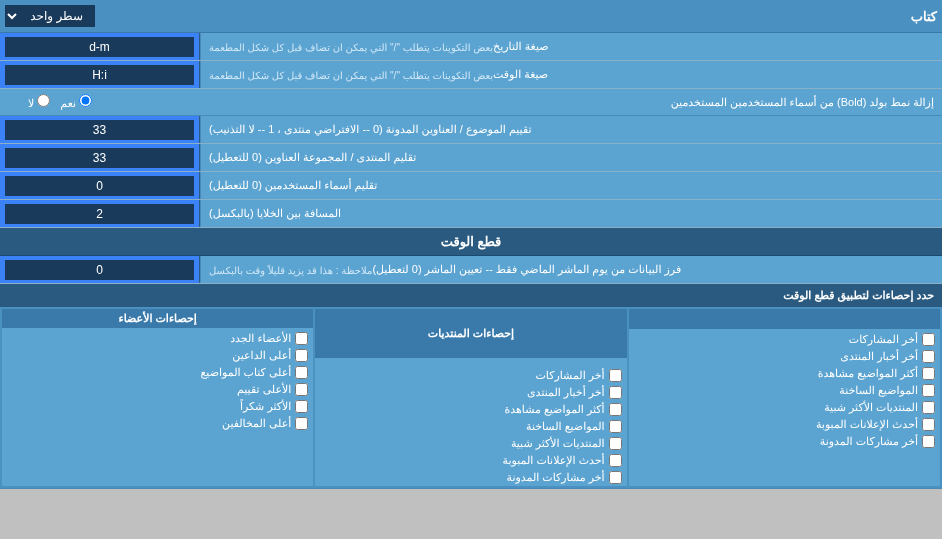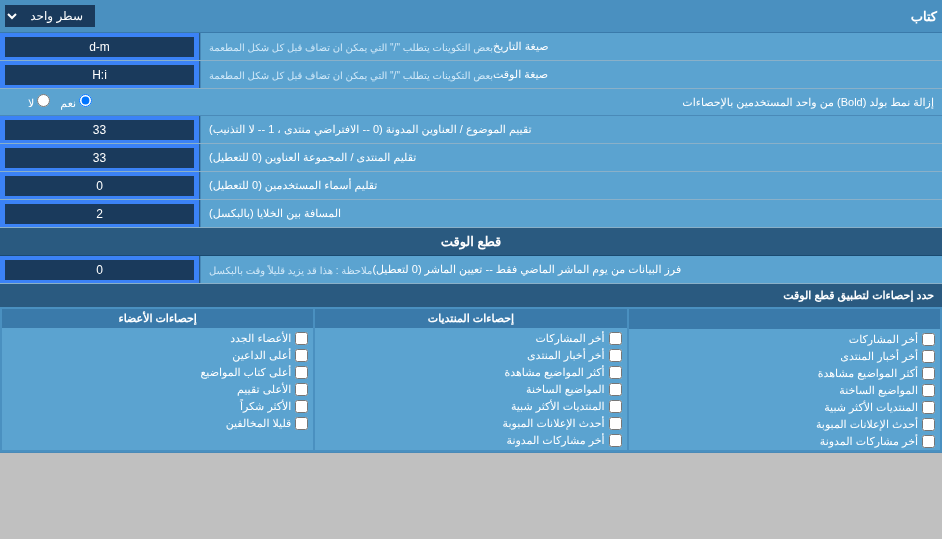--- a/index.html
+++ b/index.html
@@ -168,21 +168,21 @@
         <span>صيغة الوقت</span>
         <span class="sub-note">بعض التكوينات يتطلب "/" التي يمكن ان تضاف قبل كل شكل المطعمة</span>
       </div>
     </div>
     <div class="row-input">
       <input type="text" value="H:i" style="">
     </div>
   </div>
 
   <div class="radio-row">
-    <div class="label-part">إزالة نمط بولد (Bold) من واحد المستخدمين بالإحصاءات</div>
+    <div class="label-part">إزالة نمط بولد (Bold) من أسماء المستخدمين المستخدمين</div>
     <div class="radio-part">
       <label>
         <input type="radio" name="bold_remove" checked="" style="">
         نعم
       </label>
       <label>
         <input type="radio" name="bold_remove" style="">
         لا
       </label>
     </div>
@@ -264,21 +264,21 @@
             <input type="checkbox" style="">
             <span>أحدث الإعلانات المبوبة</span>
           </div>
         <div class="stats-item">
             <input type="checkbox" style="">
             <span>أخر مشاركات المدونة</span>
           </div>
       </div>
 
       <div style="background: #5ba3d0;">
-        <div style="background: #3a7aaa; color: #fff; text-align: center; padding: 3px 5px; font-weight: bold; font-size: 11px; margin-bottom: 2px;">إحصاءات المنتديات</div>
+        <div style="background: #3a7aaa; color: #fff; text-align: center; padding: 18px 5px; font-weight: bold; font-size: 11px; margin-bottom: 9px;">إحصاءات المنتديات</div>
         <div class="stats-item">
             <input type="checkbox" style="">
             <span>أخر المشاركات</span>
           </div>
         <div class="stats-item">
             <input type="checkbox" style="">
             <span>أخر أخبار المنتدى</span>
           </div>
         <div class="stats-item">
             <input type="checkbox" style="">
@@ -319,20 +319,20 @@
         <div class="stats-item">
             <input type="checkbox" style="">
             <span>الأعلى تقييم</span>
           </div>
         <div class="stats-item">
             <input type="checkbox" style="">
             <span>الأكثر شكراً</span>
           </div>
         <div class="stats-item">
             <input type="checkbox" style="">
-            <span>قليلا المخالفين</span>
+            <span>أعلى المخالفين</span>
           </div>
       </div>
 
     </div>
   </div>
 
 </div>
 
 </body></html>

